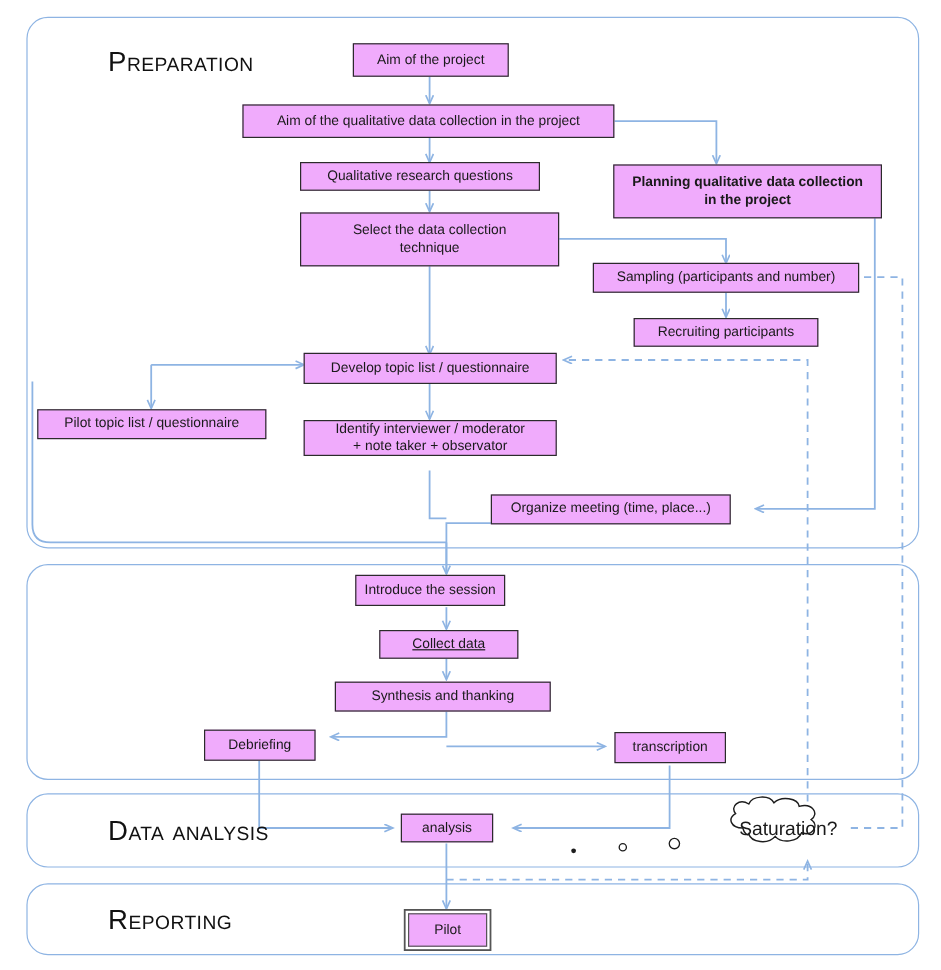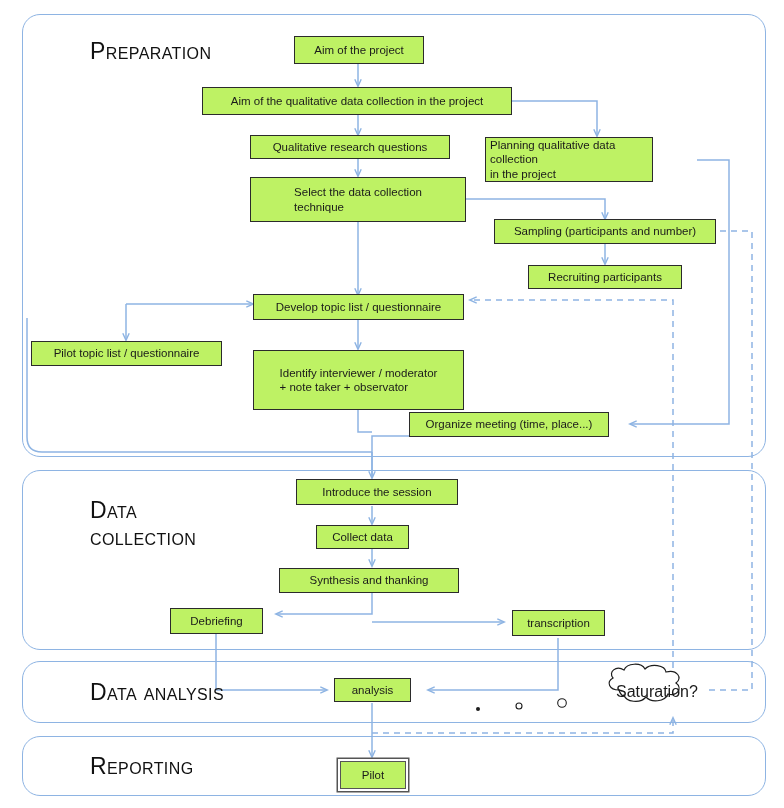--- a/index.html
+++ b/index.html
@@ -43,28 +43,29 @@
     white-space: pre-line;
     line-height: 1.18;
     font-size: 23px;
     margin-left: 48px;
   }
   
   .node {
     position: absolute;
     box-sizing: border-box;
     border: 1.3px solid #2b2b2b;
-    background: #bef264;
+    background: #f0abfc;
     color: #1a1a1a;
     font-family: "Liberation Sans", sans-serif;
     font-size: 11.5px;
     line-height: 1.25;
     display: flex;
     align-items: center;
     justify-content: center;
+    text-align: center;
     padding: 1px 4px;
   }
   .node.report {
     border: 1.3px solid #555;
     box-shadow: 0 0 0 2px #ffffff, 0 0 0 3.5px #555555;
   }
   .cloud-label {
     position: absolute;
     font-family: "Liberation Sans", sans-serif;
     font-size: 16px;
@@ -154,57 +155,55 @@
 
     <circle class="dot-solid" cx="478" cy="709" r="2"></circle>
     <circle class="dot-shape" cx="519" cy="706" r="3"></circle>
     <circle class="dot-shape" cx="562" cy="703" r="4.3"></circle>
   </svg>
 
   <div class="phase" style="left:22px; top:14px; width:744px; height:443px;"></div>
   <div class="phase-label" style="left:42px; top:38px;">Preparation</div>
 
   <div class="phase" style="left:22px; top:470px; width:744px; height:180px;"></div>
-  <div class="phase-label" style="left:42px; top:497px;">Data
-collection</div>
 
   <div class="phase" style="left:22px; top:661px; width:744px; height:62px;"></div>
   <div class="phase-label" style="left:42px; top:679px;">Data analysis</div>
 
   <div class="phase" style="left:22px; top:736px; width:744px; height:60px;"></div>
   <div class="phase-label" style="left:42px; top:753px;">Reporting</div>
 
   <div class="node" style="left:294px; top:36px; width:130px; height:28px;">Aim of the project</div>
 
   <div class="node" style="left:202px; top:87px; width:310px; height:28px;">Aim of the qualitative data collection in the project</div>
 
   <div class="node" style="left:250px; top:135px; width:200px; height:24px;">Qualitative research questions</div>
 
   <div class="node" style="left:250px; top:177px; width:216px; height:45px; white-space:pre-line;">Select the data collection
 technique</div>
 
-  <div class="node" style="left:485px; top:137px; width:168px; height:45px; white-space:pre-line;">Planning qualitative data collection
+  <div class="node" style="left:511px; top:137px; width:224px; height:45px; white-space:pre-line;font-weight:bold;">Planning qualitative data collection
 in the project</div>
 
   <div class="node" style="left:494px; top:219px; width:222px; height:25px;">Sampling (participants and number)</div>
 
   <div class="node" style="left:528px; top:265px; width:154px; height:24px;">Recruiting participants</div>
 
   <div class="node" style="left:253px; top:294px; width:211px; height:26px;">Develop topic list / questionnaire</div>
 
   <div class="node" style="left:31px; top:341px; width:191px; height:25px;">Pilot topic list / questionnaire</div>
 
-  <div class="node" style="left:253px; top:350px; width:211px; height:60px; white-space:pre-line;">Identify interviewer / moderator
+  <div class="node" style="left:253px; top:350px; width:211px; height:30px; white-space:pre-line;">Identify interviewer / moderator
 + note taker + observator</div>
 
   <div class="node" style="left:409px; top:412px; width:200px; height:25px;">Organize meeting (time, place...)</div>
 
-  <div class="node" style="left:296px; top:479px; width:162px; height:26px;">Introduce the session</div>
-
-  <div class="node" style="left:316px; top:525px; width:93px; height:24px;">Collect data</div>
+  <div class="node" style="left:296px; top:479px; width:125px; height:26px;">Introduce the session</div>
+
+  <div class="node" style="left:316px; top:525px; width:116px; height:24px;text-decoration:underline;">Collect data</div>
 
   <div class="node" style="left:279px; top:568px; width:180px; height:25px;">Synthesis and thanking</div>
 
   <div class="node" style="left:170px; top:608px; width:93px; height:26px;">Debriefing</div>
 
   <div class="node" style="left:512px; top:610px; width:93px; height:26px;">transcription</div>
 
   <div class="node" style="left:334px; top:678px; width:77px; height:24px;">analysis</div>
 
   <div class="node report" style="left:340px; top:761px; width:66px; height:28px;">Pilot</div>

